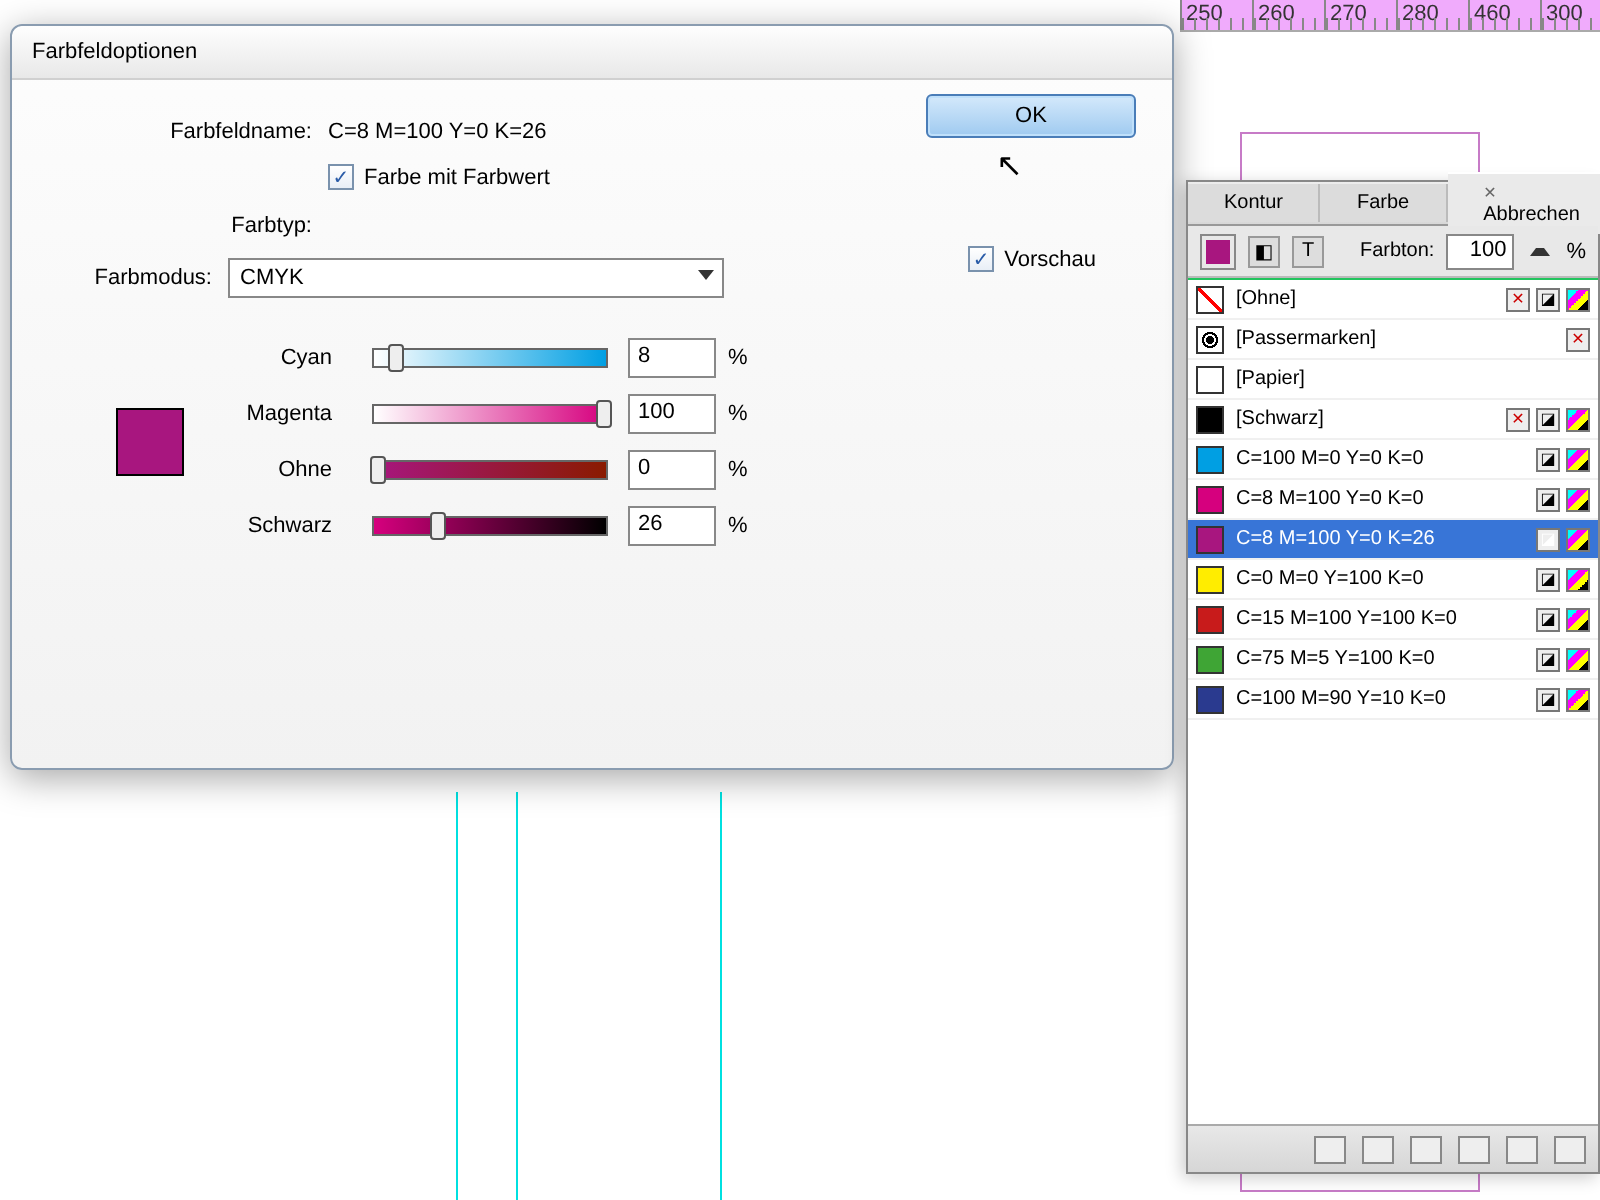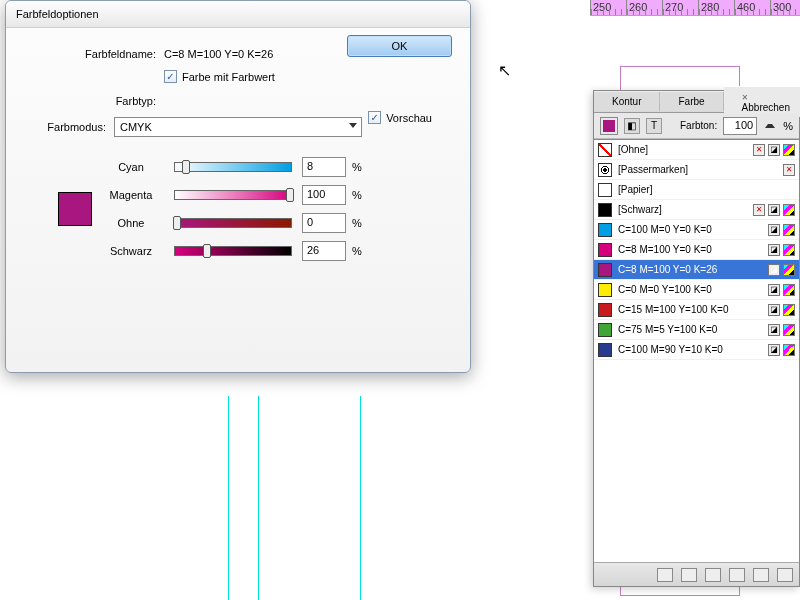--- a/index.html
+++ b/index.html
@@ -11,37 +11,37 @@
   .ruler-tick span { position: absolute; left: 2px; top: 1px; }
   .ruler-tick::after { content: ""; position: absolute; bottom: 0; left: 0; right: 0; height: 7px; background: repeating-linear-gradient(to right, #888 0 1px, transparent 1px 6px); }
 
   
   .doc-area { position: absolute; top: 16px; left: 0; right: 0; bottom: 0; background: #fff; }
   .guide-v { position: absolute; top: 380px; bottom: 0; width: 1px; background: #00e0e0; }
   .pink-frame { position: absolute; top: 50px; left: 620px; width: 120px; height: 30px; border: 1px solid #c77bc7; }
   .bot-frame { position: absolute; top: 560px; left: 620px; width: 120px; height: 20px; border: 1px solid #c77bc7; }
 
   
-  .dialog { position: absolute; top: 0; left: 5px; width: 466px; height: 373px; background: linear-gradient(#fdfdfd, #f2f2f2); border: 1px solid #8a9cb0; border-radius: 6px; box-shadow: 0 4px 18px rgba(0,0,0,0.35); }
+  .dialog { position: absolute; top: 12px; left: 5px; width: 582px; height: 373px; background: linear-gradient(#fdfdfd, #f2f2f2); border: 1px solid #8a9cb0; border-radius: 6px; box-shadow: 0 4px 18px rgba(0,0,0,0.35); }
   .dlg-title { padding: 7px 10px; font-size: 11px; background: linear-gradient(#fefefe, #e8e8e8); border-bottom: 1px solid #d0d0d0; border-radius: 6px 6px 0 0; }
   .dlg-body { padding: 20px 18px 18px 50px; position: relative; }
 
   .row { display: flex; align-items: center; margin-bottom: 10px; }
   .lbl { width: 100px; text-align: right; margin-right: 8px; }
   .static { font-size: 11px; }
   .chk { display: inline-flex; align-items: center; gap: 5px; margin-left: 108px; }
   .chk-box { width: 13px; height: 13px; border: 1px solid #7a92ad; background: linear-gradient(#fff,#e8eef6); display: flex; align-items: center; justify-content: center; font-size: 10px; color: #2a5ca8; }
 
   .select { height: 20px; border: 1px solid #888; background: #fff; display: flex; align-items: center; padding: 0 5px; position: relative; }
   .select .arrow { position: absolute; right: 4px; top: 5px; border-left: 4px solid transparent; border-right: 4px solid transparent; border-top: 5px solid #333; }
 
   .swatch-preview { position: absolute; left: 52px; top: 164px; width: 34px; height: 34px; border: 1px solid #000; background: #a8167f; }
 
   .slider-row { display: flex; align-items: center; margin-bottom: 8px; margin-left: 40px; }
-  .slider-lbl { width: 70px; text-align: center; margin-right: 8px; text-decoration: underline; text-decoration-color: transparent; }
+  .slider-lbl { width: 70px; text-align: right; margin-right: 20px; text-decoration: underline; text-decoration-color: transparent; }
   .slider { width: 118px; height: 10px; position: relative; border: 1px solid #666; margin-right: 10px; }
   .slider-thumb { position: absolute; top: -3px; width: 8px; height: 14px; background: #eee; border: 1px solid #555; border-radius: 2px; }
   .num { width: 44px; height: 20px; border: 1px solid #888; background: #fff; padding: 2px 4px; }
   .pct { margin-left: 6px; }
 
   .btn-col { position: absolute; right: 18px; top: 34px; width: 105px; display: flex; flex-direction: column; gap: 8px; }
   .btn { height: 22px; border: 1px solid #7a92ad; background: linear-gradient(#fdfdfd,#e3e8ef); border-radius: 3px; text-align: center; line-height: 20px; }
   .btn.primary { background: linear-gradient(#d4e9fb,#9fcaf0); border-color: #4a7db8; box-shadow: inset 0 0 0 1px #bfe0fb; }
   .vorschau { position: absolute; right: 38px; top: 110px; display: flex; align-items: center; gap: 5px; }
   .cursor { position: absolute; left: 492px; top: 60px; font-size: 16px; color: #000; }

